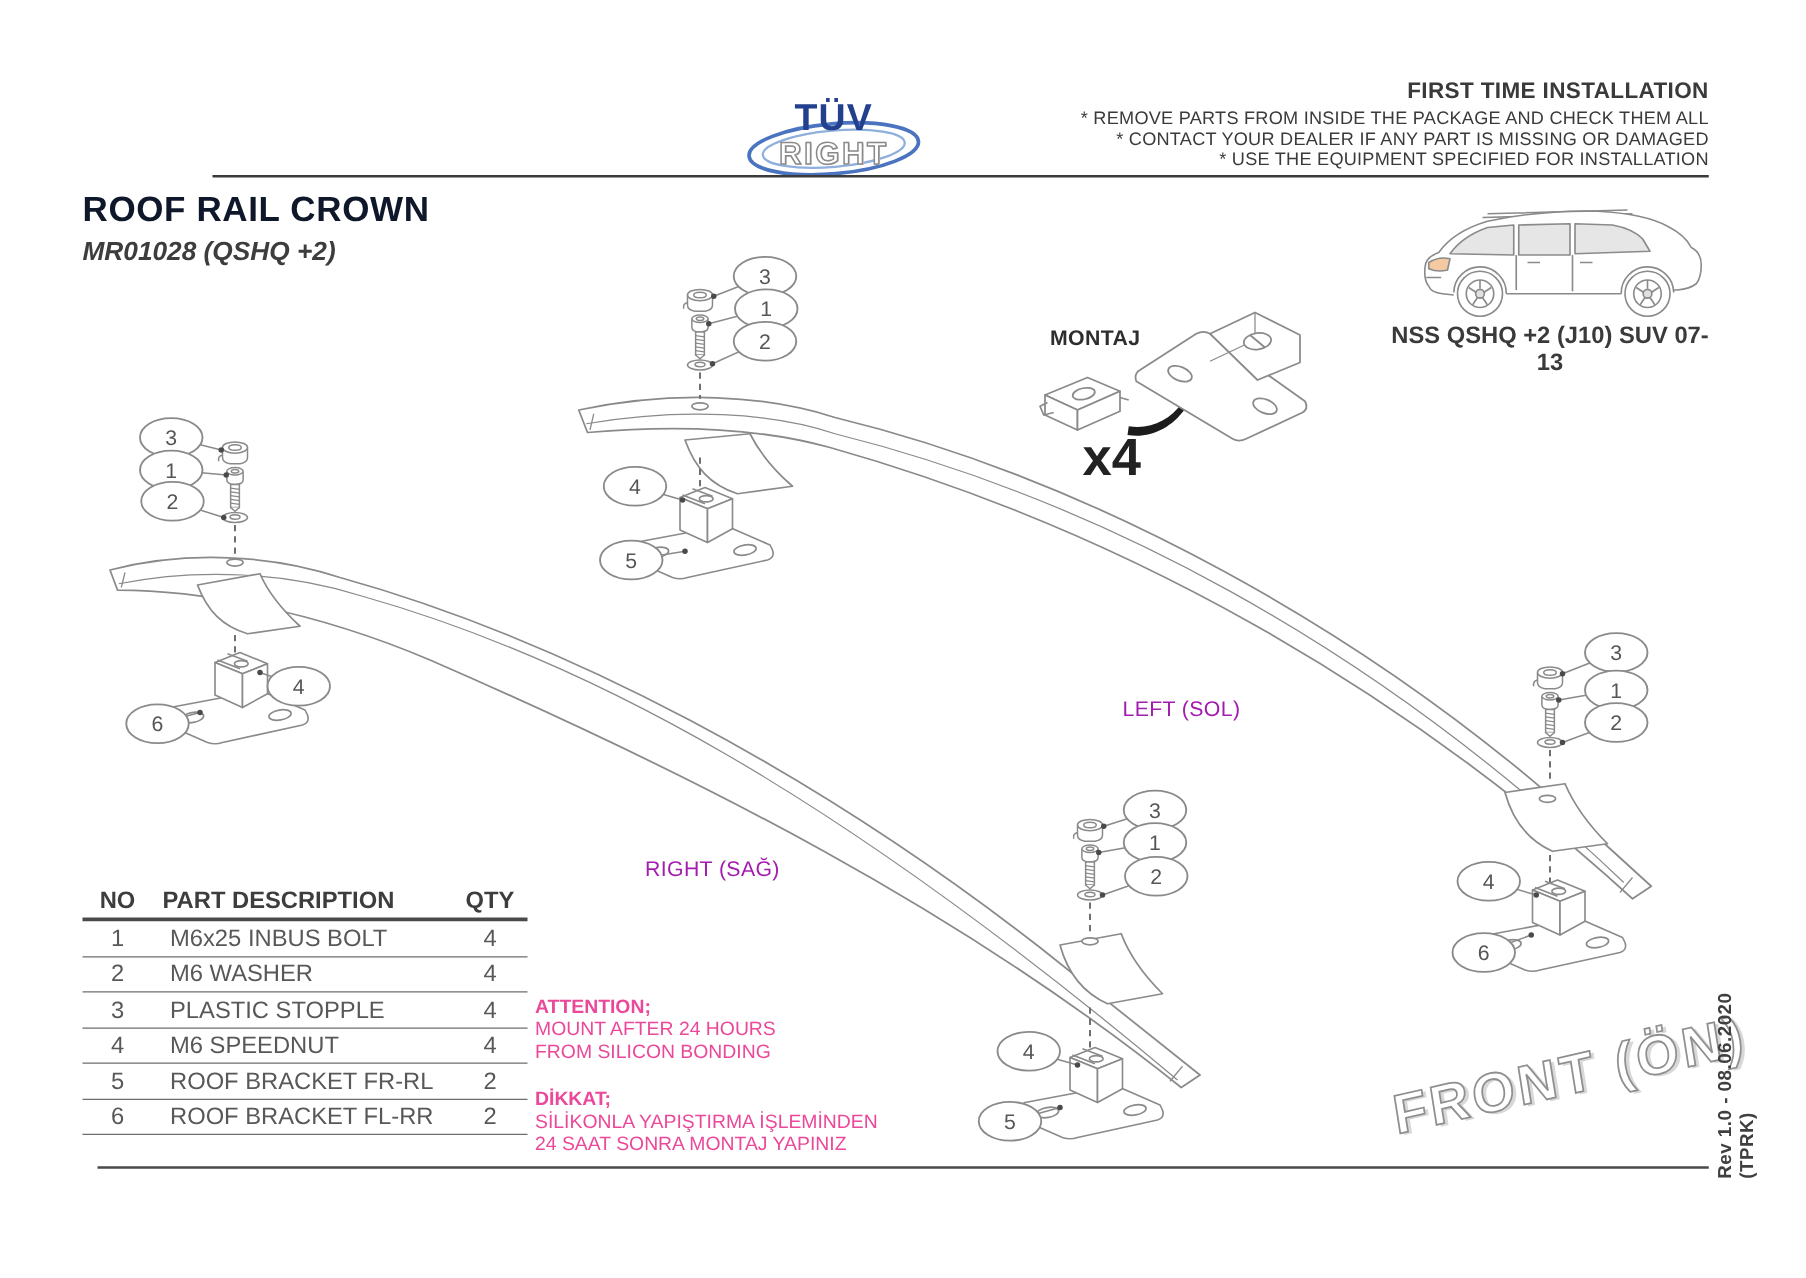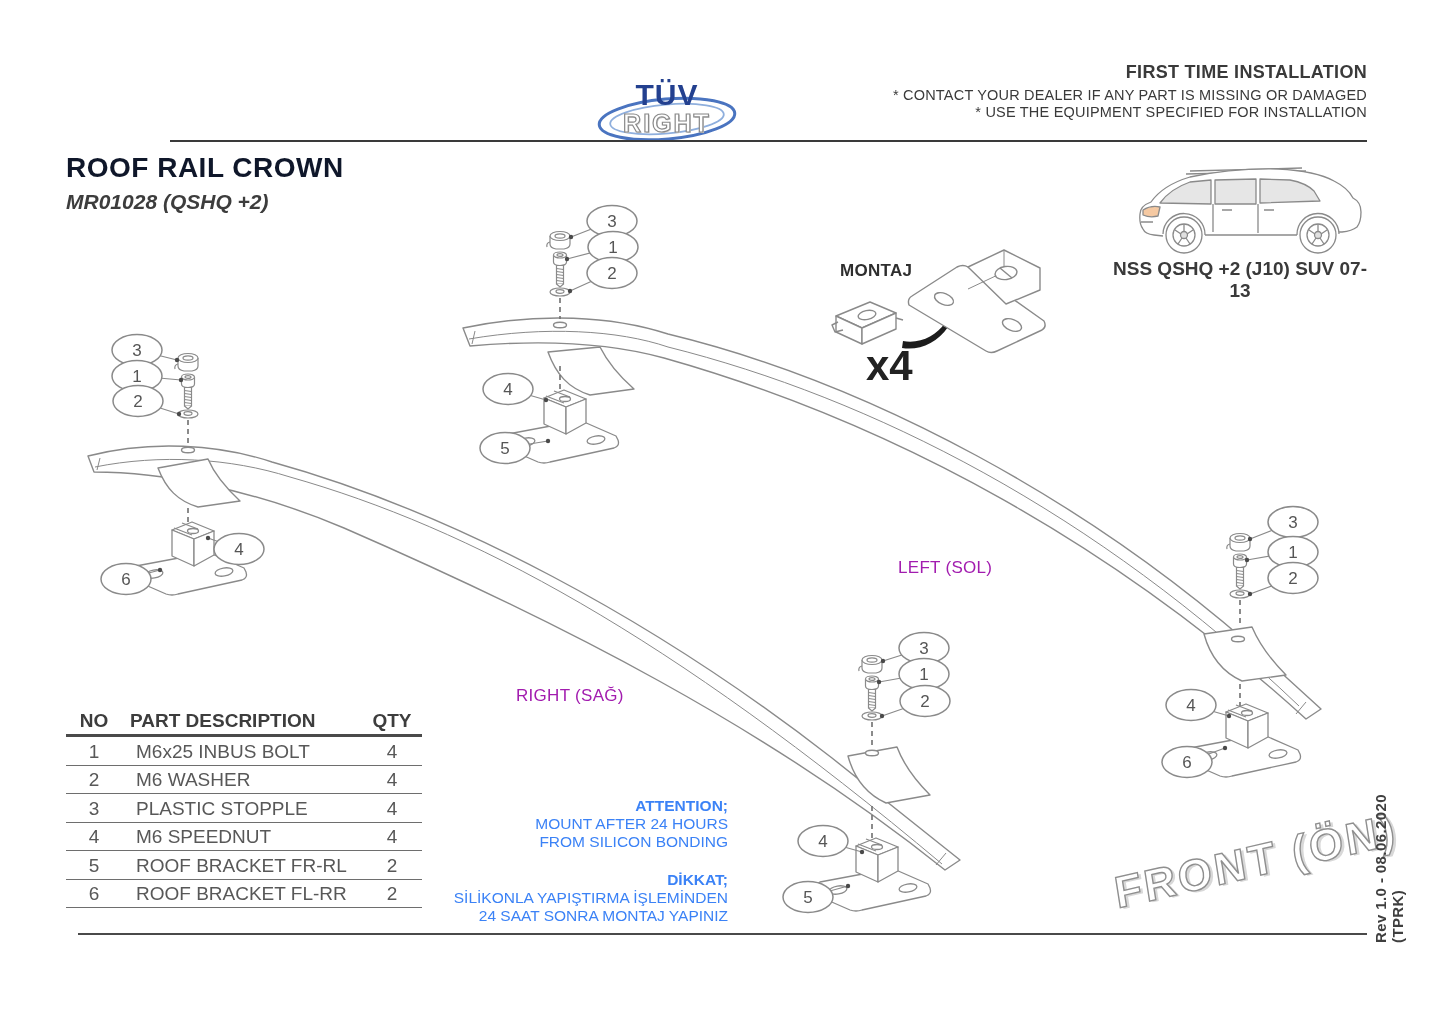--- a/index.html
+++ b/index.html
@@ -34,21 +34,21 @@
   .ptable{left:66px;top:706px;width:356px;}
   .prow{display:grid;grid-template-columns:56px 240px 60px;align-items:end;height:27.5px;
         border-bottom:1.5px solid #6e6e6e;font-size:19px;color:#585858;}
   .prow span{padding-bottom:2px;}
   .prow .c-no{text-align:center;}
   .prow .c-desc{padding-left:14px;}
   .prow .c-qty{text-align:center;}
   .phead{border-bottom:3px solid #4a4a4a;font-weight:700;color:#3d3d3d;height:28px;font-size:19px;}
   .phead .c-desc{padding-left:8px;}
   
-  .note-block{left:428px;width:300px;font-size:15.5px;line-height:18px;color:#3b82f6;text-align:right;}
+  .note-block{left:428px;width:300px;font-size:15.5px;line-height:18px;color:#ec4899;}
   .note-title{font-weight:700;}
   
   .front-mark{left:1086px;top:836px;width:340px;text-align:center;
               transform:rotate(-13deg) skewX(-4deg);
               font-size:44px;font-weight:700;letter-spacing:3px;color:#ffffff;
               -webkit-text-stroke:1.4px #8f8f8f;text-shadow:3px 2px 0 #d8d8d8;}
   
   .rev-text{left:1372px;top:738px;height:205px;width:26px;
             writing-mode:vertical-rl;transform:rotate(180deg);
             font-size:15px;font-weight:700;color:#3f3f3f;letter-spacing:.4px;}
@@ -309,20 +309,21 @@
   <svg width="150" height="70" viewBox="0 0 150 70">
     <ellipse cx="75" cy="43" rx="68" ry="20" fill="none" stroke="#4a74c0" stroke-width="3" transform="rotate(-5 75 43)"></ellipse>
     <ellipse cx="75" cy="43" rx="57" ry="14.5" fill="none" stroke="#8fafdd" stroke-width="1.8" transform="rotate(-5 75 43)"></ellipse>
   </svg>
   <div class="logo-tuv">TÜV</div>
   <div class="logo-cert">RIGHT</div>
 </div>
 
 <div class="abs hdr-block">
   <div class="hdr-title">FIRST TIME INSTALLATION</div>
+  <div class="hdr-note">* REMOVE PARTS FROM INSIDE THE PACKAGE AND CHECK THEM ALL</div>
   <div class="hdr-note">* CONTACT YOUR DEALER IF ANY PART IS MISSING OR DAMAGED</div>
   <div class="hdr-note">* USE THE EQUIPMENT SPECIFIED FOR INSTALLATION</div>
 </div>
 <div class="abs hdr-rule"></div>
 
 <div class="abs prod-title">ROOF RAIL CROWN</div>
 <div class="abs prod-model">MR01028 (QSHQ +2)</div>
 
 <div class="abs veh-caption">NSS QSHQ +2 (J10) SUV 07-13</div>
 

